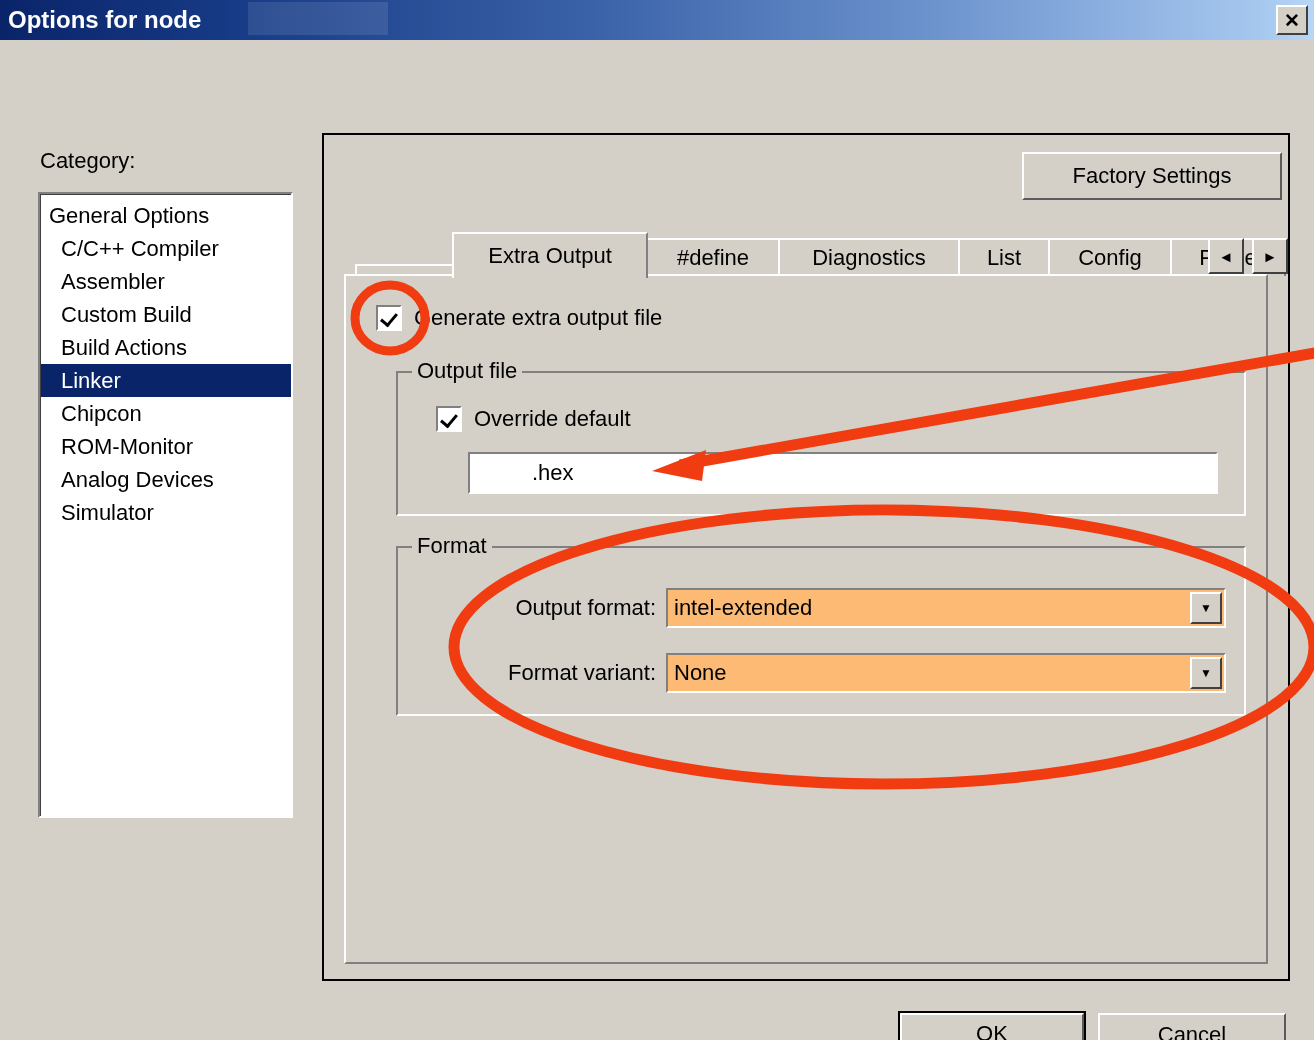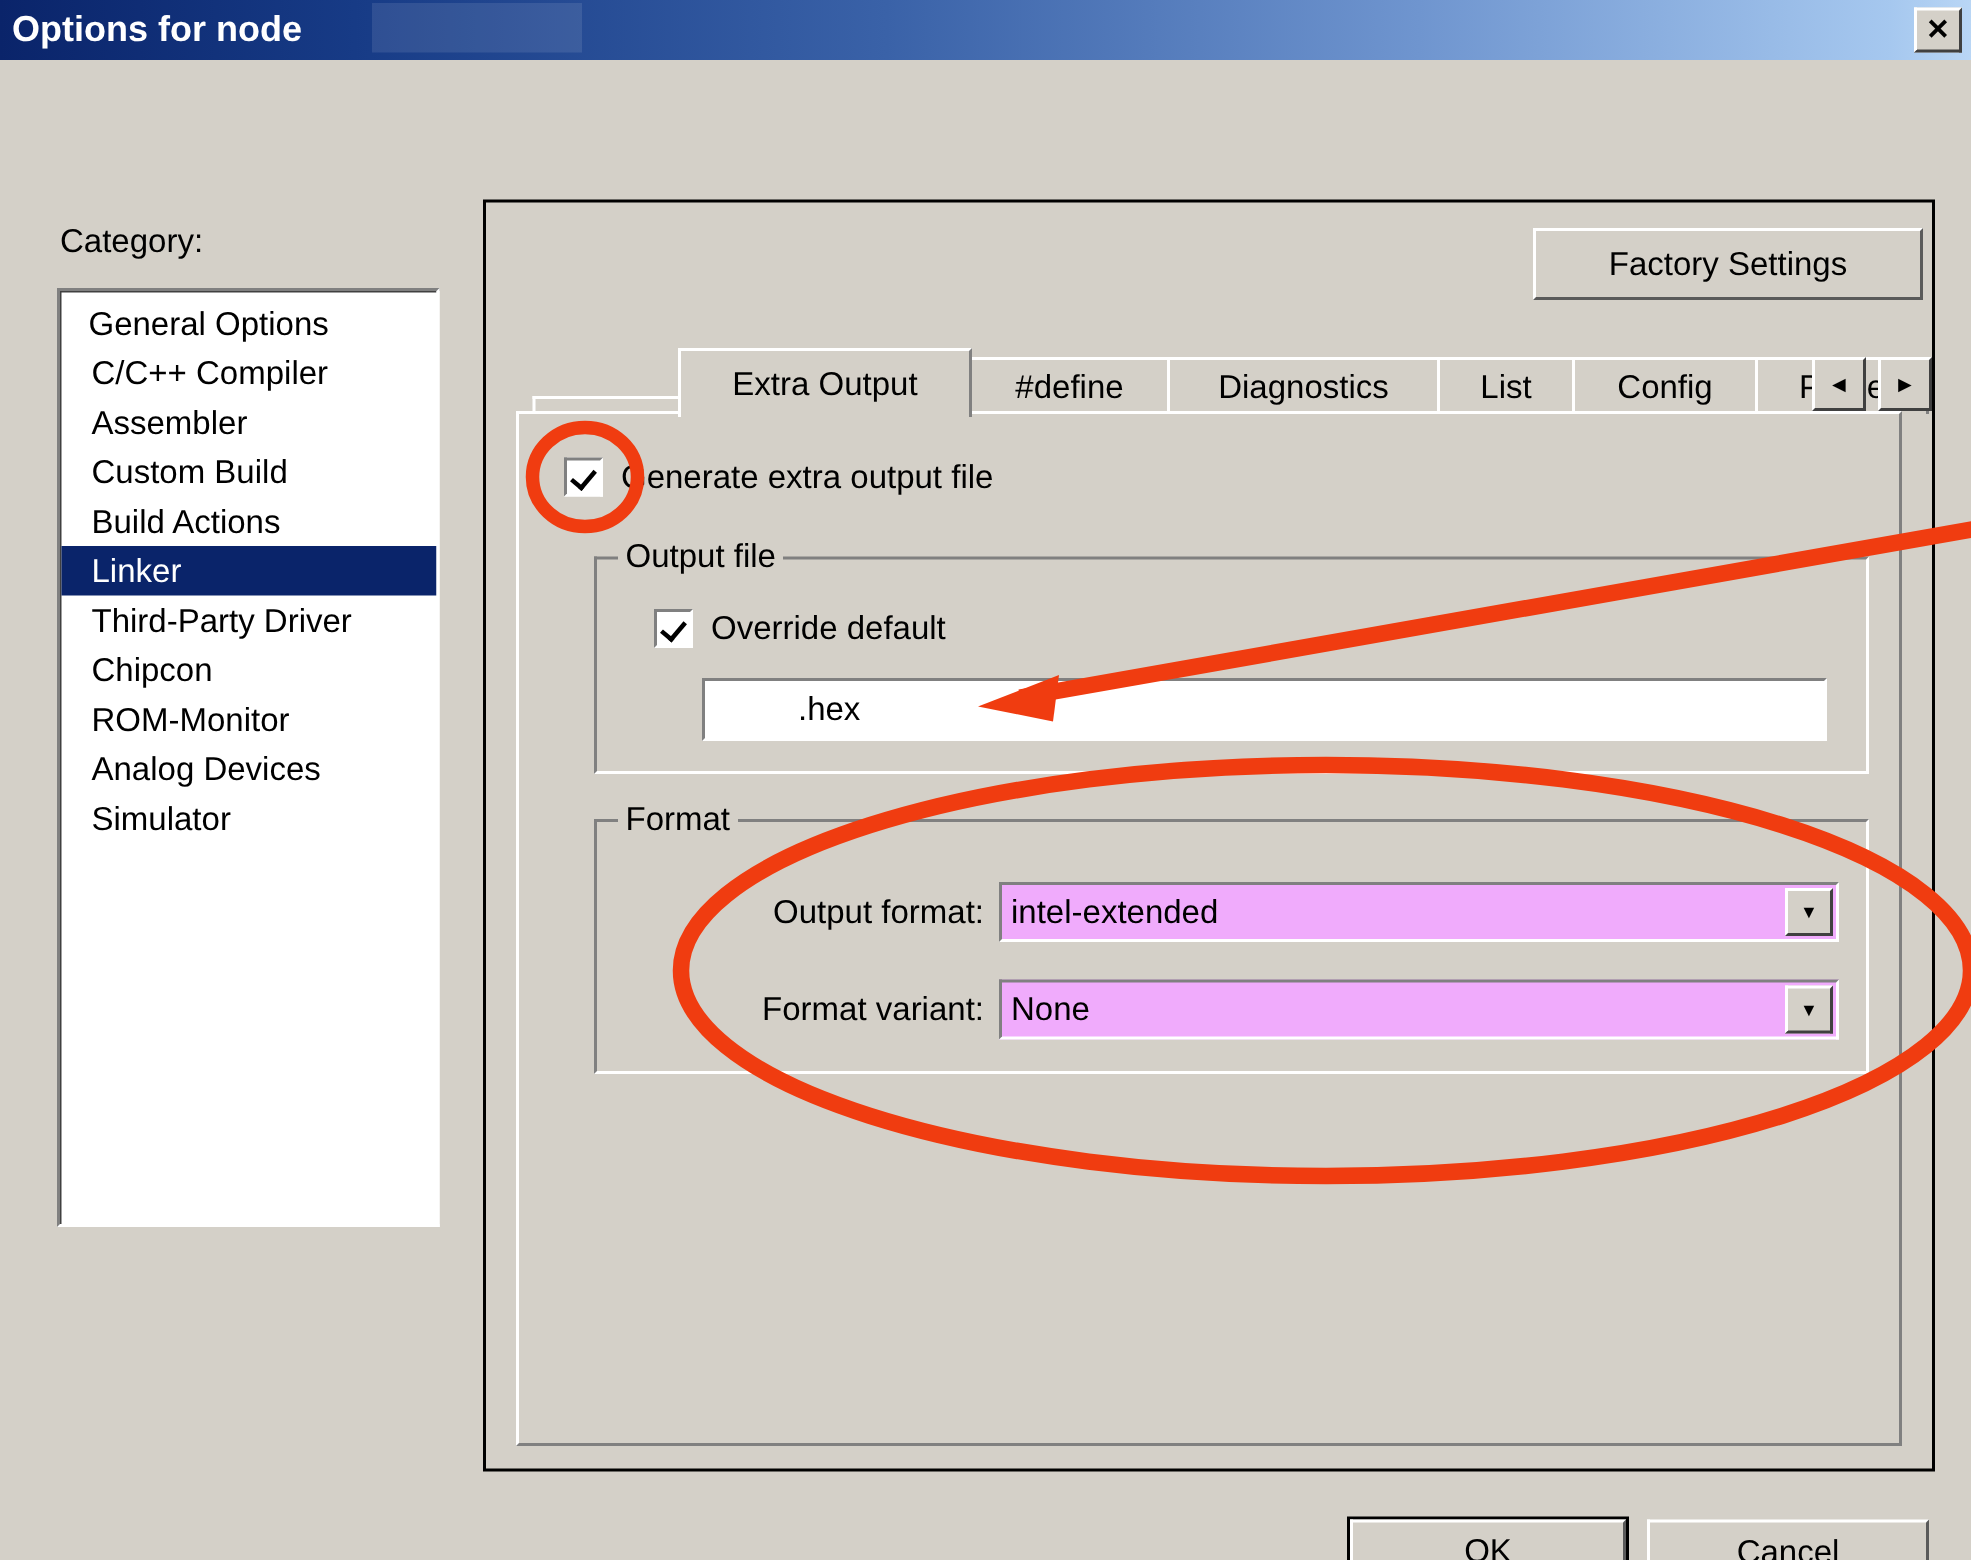--- a/index.html
+++ b/index.html
@@ -86,21 +86,21 @@
     border-left: 1px solid #404040;
     height: 100%;
     box-sizing: border-box;
     padding-top: 4px;
   }
   .cat-item {
     font-size: 22px;
     line-height: 33px;
     height: 33px;
     color: #000;
-    padding-left: 18px;
+    padding-left: 8px;
     white-space: nowrap;
     cursor: default;
   }
   .cat-item.indent { padding-left: 20px; }
   .cat-item.selected {
     background: #0a246a;
     color: #ffffff;
   }
 
   
@@ -282,21 +282,21 @@
   .combo-label {
     font-size: 22px;
     color: #000;
     text-align: right;
     width: 190px;
     margin-right: 10px;
     white-space: nowrap;
   }
   .combo {
     width: 560px; height: 40px;
-    background: #f0abfc;
+    background: #fdba74;
     border-top: 2px solid #808080;
     border-left: 2px solid #808080;
     border-right: 2px solid #ffffff;
     border-bottom: 2px solid #ffffff;
     box-sizing: border-box;
     display: flex;
     align-items: center;
     position: relative;
     cursor: default;
   }
@@ -387,21 +387,20 @@
 
 <div id="category-label">Category:</div>
 <div id="category-list">
   <div class="inner">
       <div class="cat-item">General Options</div>
       <div class="cat-item indent">C/C++ Compiler</div>
       <div class="cat-item indent">Assembler</div>
       <div class="cat-item indent">Custom Build</div>
       <div class="cat-item indent">Build Actions</div>
       <div class="cat-item indent selected">Linker</div>
-      <div class="cat-item indent">Third-Party Driver</div>
       <div class="cat-item indent">Chipcon</div>
       <div class="cat-item indent">ROM-Monitor</div>
       <div class="cat-item indent">Analog Devices</div>
       <div class="cat-item indent">Simulator</div>
     </div>
 </div>
 
 <div id="options-panel"></div>
 
 <div id="factory-settings">Factory Settings</div>

